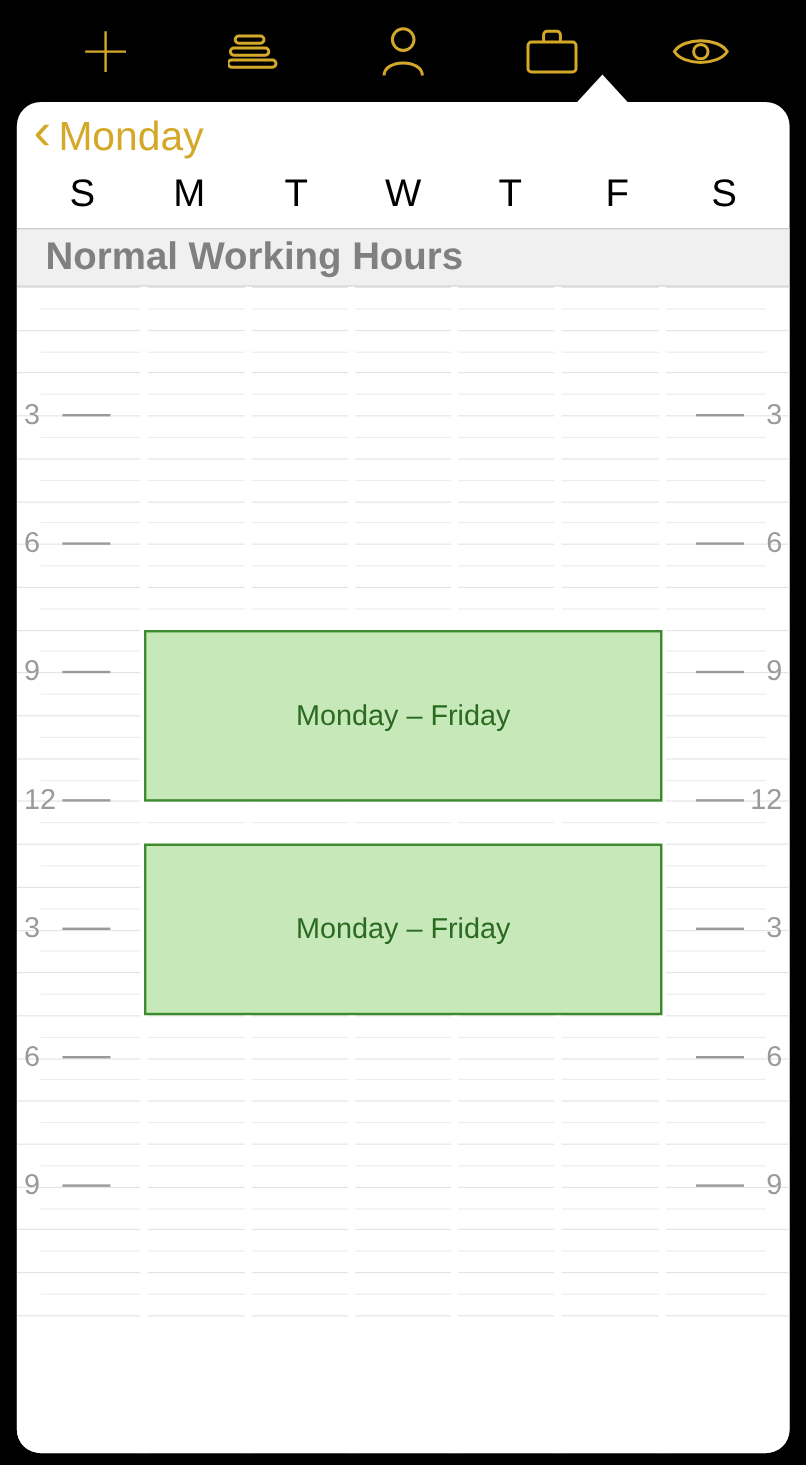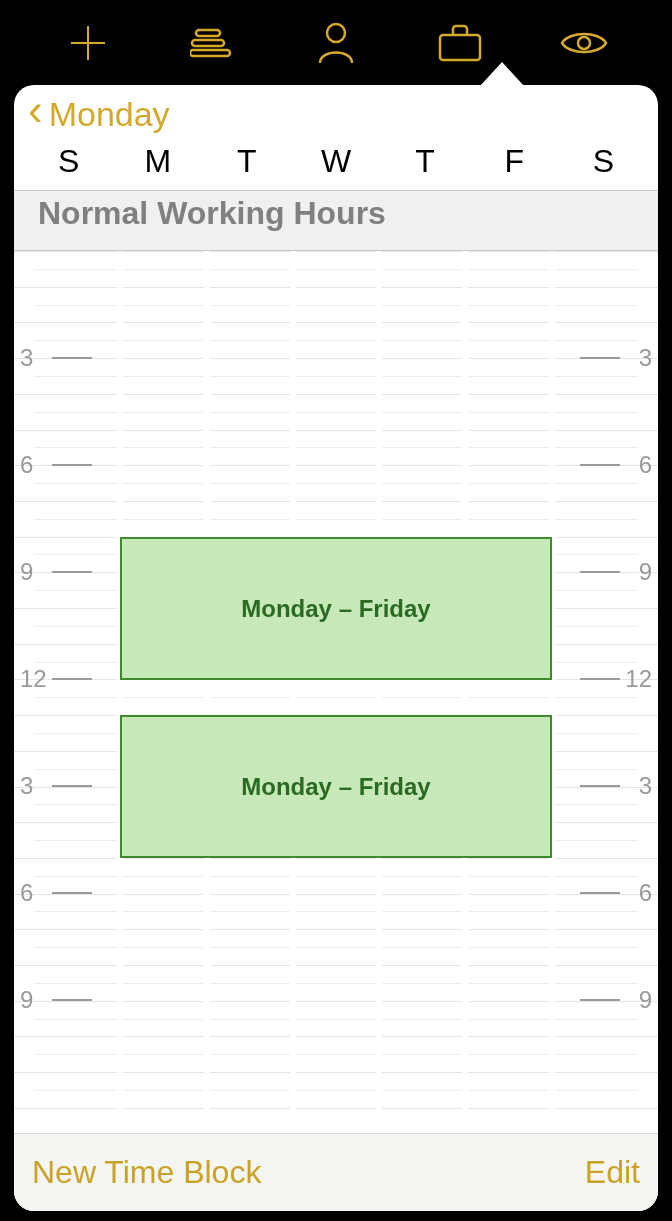--- a/index.html
+++ b/index.html
@@ -83,21 +83,21 @@
     justify-content: space-around;
     font-size: 32px;
     color: #000;
   }
   .weekday-row span { width: 40px; text-align: center; }
   
   .section-band {
     background: #f0f0f0;
     border-top: 1px solid #c8c8c8;
     border-bottom: 1px solid #c8c8c8;
-    padding: 4px 24px 18px 24px;
+    padding: 4px 24px 6px 24px;
     color: #808080;
     font-size: 32px;
     font-weight: 600;
   }
   
   .schedule {
     flex: 1;
     position: relative;
     background: #fff;
   }
@@ -137,21 +137,21 @@
     border: 2px solid #3d8a2f;
     color: #2a6a22;
     font-size: 24px;
     text-align: center;
     display: flex;
     flex-direction: column;
     align-items: center;
     justify-content: center;
     gap: 2px;
   }
-  .time-block .tb-title { font-weight: 700; }
+  .time-block .tb-title { font-weight: 400; }
   .time-block .tb-range { font-weight: 400; }
   
   .bottom-bar {
     height: 78px;
     background: #f5f5f2;
     border-top: 1px solid #d8d8d2;
     display: flex;
     align-items: center;
     justify-content: space-between;
     padding: 0 18px;
@@ -303,17 +303,13 @@
       <div class="" style="position: absolute; top: 0px; bottom: 0px; left: 448.429px; width: 6px; background: rgb(255, 255, 255);"></div>
       <div class="" style="position: absolute; top: 0px; bottom: 0px; left: 534.714px; width: 6px; background: rgb(255, 255, 255);"></div>
       <div class="time-block" style="top: 286px; height: 143px; left: 106.286px; width: 431.429px;">
         <div class="tb-title">Monday – Friday</div>
       </div>
       <div class="time-block" style="top: 464px; height: 143px; left: 106.286px; width: 431.429px;">
         <div class="tb-title">Monday – Friday</div>
       </div>
     </div>
 
-  <div class="bottom-bar">
-    <span class="btn-left">New Time Block</span>
-    <span class="btn-right">Edit</span>
-  </div>
 </div>
 
 </body></html>

